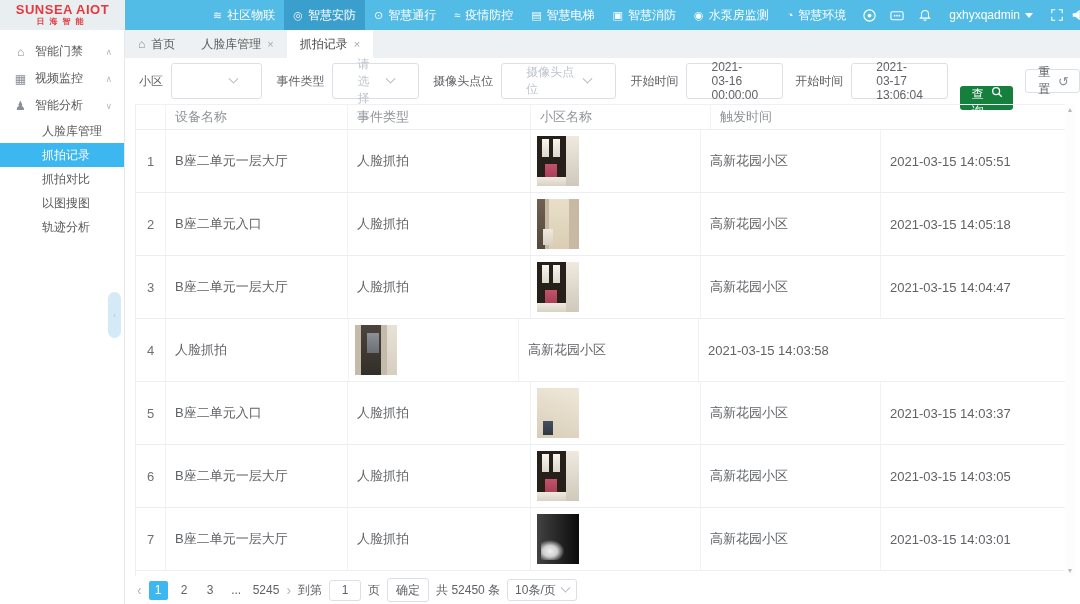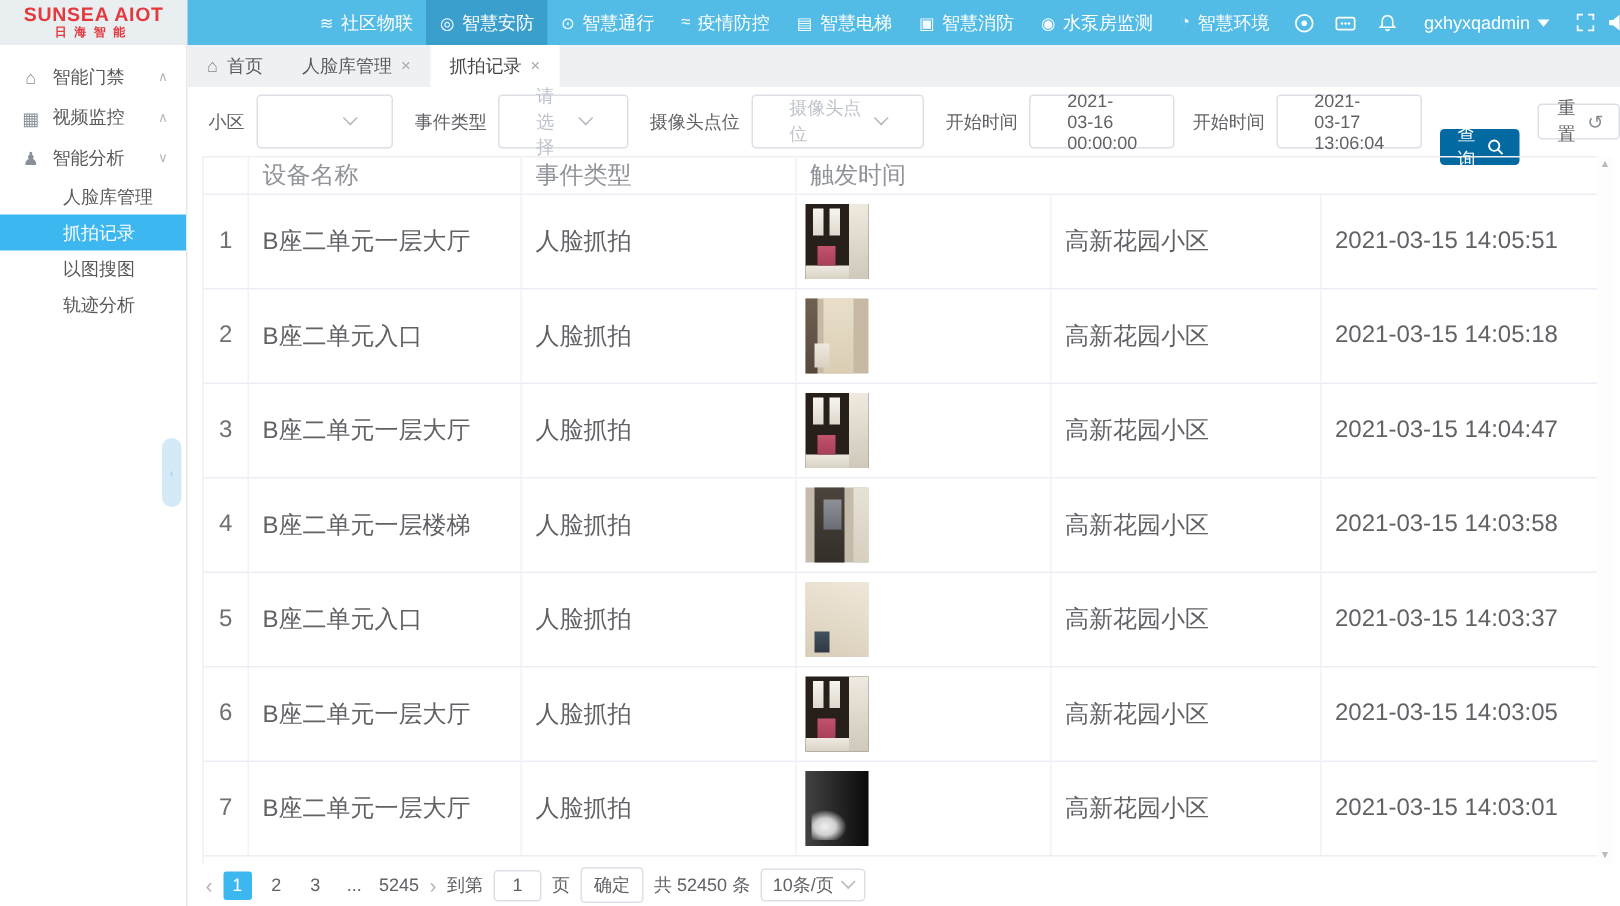--- a/index.html
+++ b/index.html
@@ -52,32 +52,32 @@
     font-size:12px; color:#606266; }
   .flabel { margin-right:8px; flex:none; }
   .ctrl { height:36px; border:1px solid #dcdfe6; border-radius:3px; background:#fff;
     display:flex; align-items:center; padding:0 24px; margin-right:14px; cursor:pointer; }
   .ctrl .val { flex:1; overflow:hidden; }
   .ph { color:#bfc4cc; }
   .chev { width:7px; height:7px; border-right:1px solid #b4b9c0; border-bottom:1px solid #b4b9c0;
     transform:rotate(45deg) translate(-2px,-2px); flex:none; margin-left:6px; }
   .w-comm { width:102px; } .w-evt { width:96px; } .w-cam { width:132px; }
   .w-date { width:99px; margin-right:12px; }
-  .btn-search { height:24px; padding:0 10px; background:#0369a1; color:#fff; border:none;
-    border-radius:3px; font-size:12px; display:flex; align-items:center; gap:6px;
+  .btn-search { height:24px; padding:0 10px; background:#15803d; color:#fff; border:none;
+    border-radius:3px; font-size:12px; display:flex; gap:6px;
     cursor:pointer; margin-right:12px;margin-top:34px; }
   .btn-reset { height:24px; padding:0 10px; background:#fff; color:#606266;
     border:1px solid #dcdfe6; border-radius:3px; font-size:12px; display:flex;
     align-items:center; gap:6px; cursor:pointer; }
   .reset-glyph { font-size:13px; color:#8a8f96; }
 
   
   .table-zone { flex:1; display:flex; margin:0 5px 0 10px; min-height:0; }
   .tbl { flex:1; border-left:1px solid #f0f0f0; border-top:1px solid #f0f0f0; min-width:0; }
-  .thead, .trow { display:flex; align-items:center; font-size:16px; }
+  .thead, .trow { display:flex; align-items:center; font-size:13px; }
   .thead { height:25px; color:#909399; border-bottom:1px solid #ebeef5; }
   .trow { height:63px; color:#606266; border-bottom:1px solid #ebeef5; }
   .cell { height:100%; display:flex; align-items:center; padding-left:9px;
     border-right:1px solid #f2f2f2; overflow:hidden; }
   .c-idx { width:30px; flex:none; justify-content:center; padding-left:0; color:#707070; }
   .c-dev { width:182px; flex:none; }
   .c-typ { width:183px; flex:none; }
   .c-img { width:170px; flex:none; padding-left:6px; }
   .c-com { width:180px; flex:none; }
   .c-tim { flex:1; border-right:none; }
@@ -221,20 +221,21 @@
       <span>视频监控</span>
       <span class="side-arrow">∧</span>
     </div>
     <div class="side-group">
       <span class="side-gicon">♟</span>
       <span>智能分析</span>
       <span class="side-arrow">∨</span>
     </div>
     <div class="side-sub">人脸库管理</div>
     <div class="side-sub active">抓拍记录</div>
+    <div class="side-sub">抓拍对比</div>
     <div class="side-sub">以图搜图</div>
     <div class="side-sub">轨迹分析</div>
     <div class="side-handle">‹</div>
   </div>
 
   <div class="content">
 
     <div class="tabbar">
       <div class="tab">
         <span class="tab-home">⌂</span>
@@ -288,20 +289,21 @@
         <span class="reset-glyph">↺</span>
       </button>
     </div>
 
     <div class="table-zone">
       <div class="tbl">
         <div class="thead">
           <div class="cell c-idx"></div>
           <div class="cell c-dev">设备名称</div>
           <div class="cell c-typ">事件类型</div>
+          <div class="cell c-com">小区名称</div>
           <div class="cell c-tim">触发时间</div>
         </div>
 
         <div class="trow">
           <div class="cell c-idx">1</div>
           <div class="cell c-dev">B座二单元一层大厅</div>
           <div class="cell c-typ">人脸抓拍</div>
           <div class="cell c-img">
             <div data-thumb="dark-hall-red"></div>
           </div>
@@ -326,21 +328,20 @@
           <div class="cell c-typ">人脸抓拍</div>
           <div class="cell c-img">
             <div data-thumb="dark-hall-red"></div>
           </div>
           <div class="cell c-com">高新花园小区</div>
           <div class="cell c-tim">2021-03-15 14:04:47</div>
         </div>
 
         <div class="trow">
           <div class="cell c-idx">4</div>
-          <div class="cell c-dev">B座二单元一层楼梯</div>
           <div class="cell c-typ">人脸抓拍</div>
           <div class="cell c-img">
             <div data-thumb="stairs-person"></div>
           </div>
           <div class="cell c-com">高新花园小区</div>
           <div class="cell c-tim">2021-03-15 14:03:58</div>
         </div>
 
         <div class="trow">
           <div class="cell c-idx">5</div>

